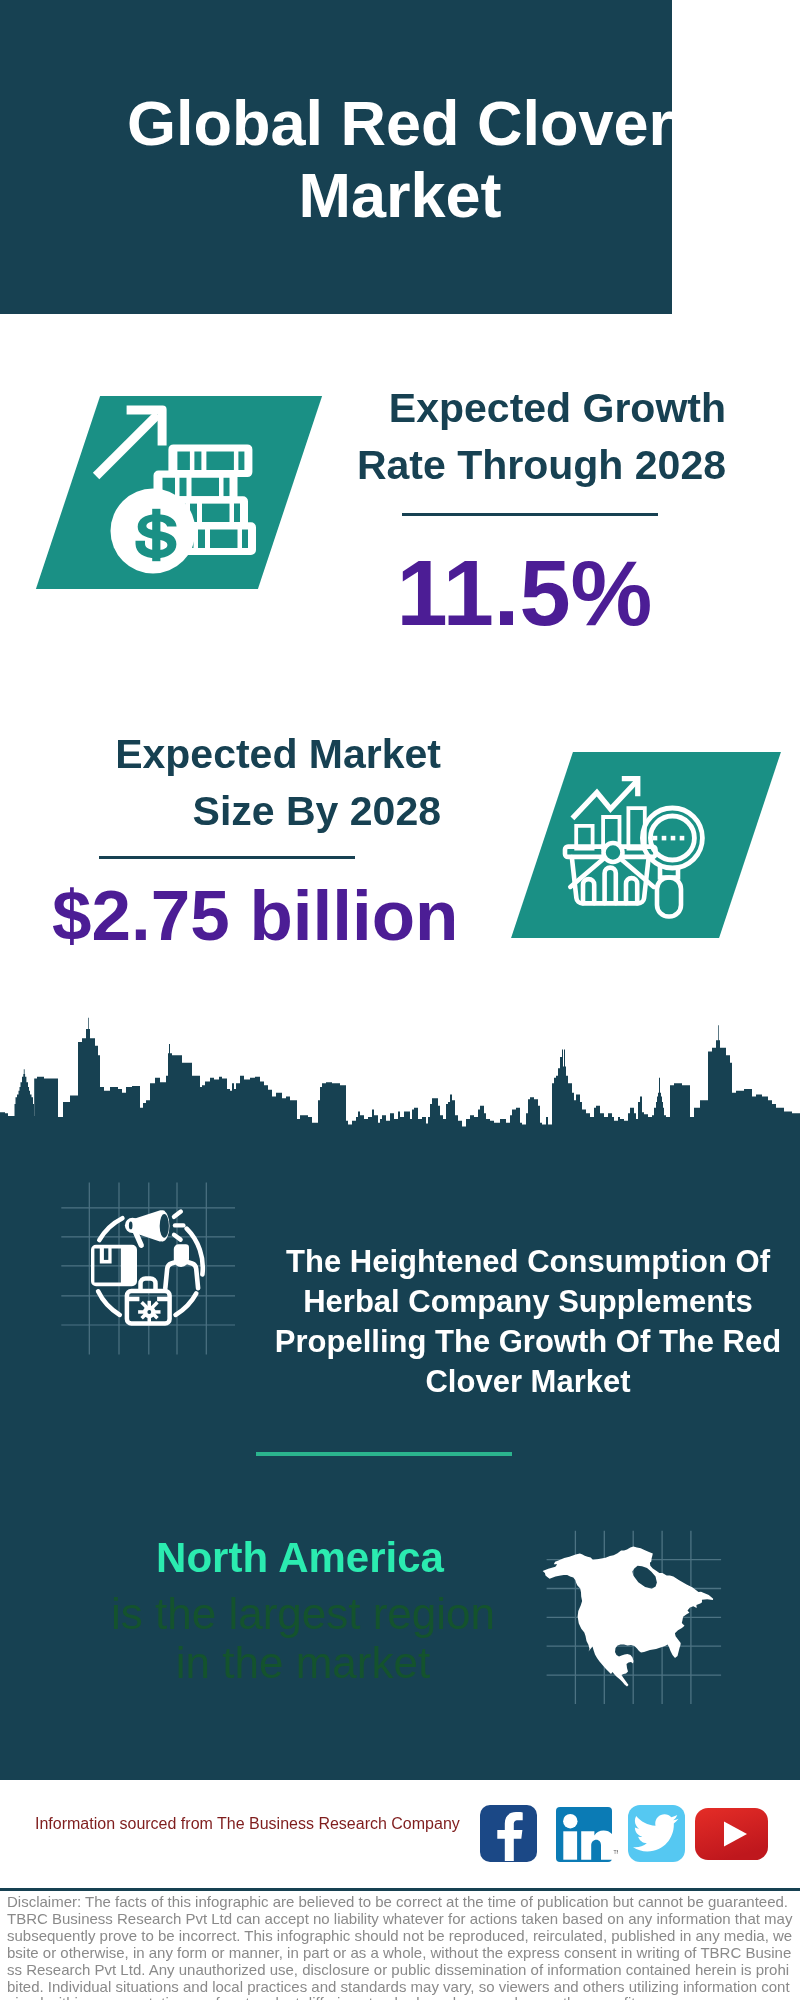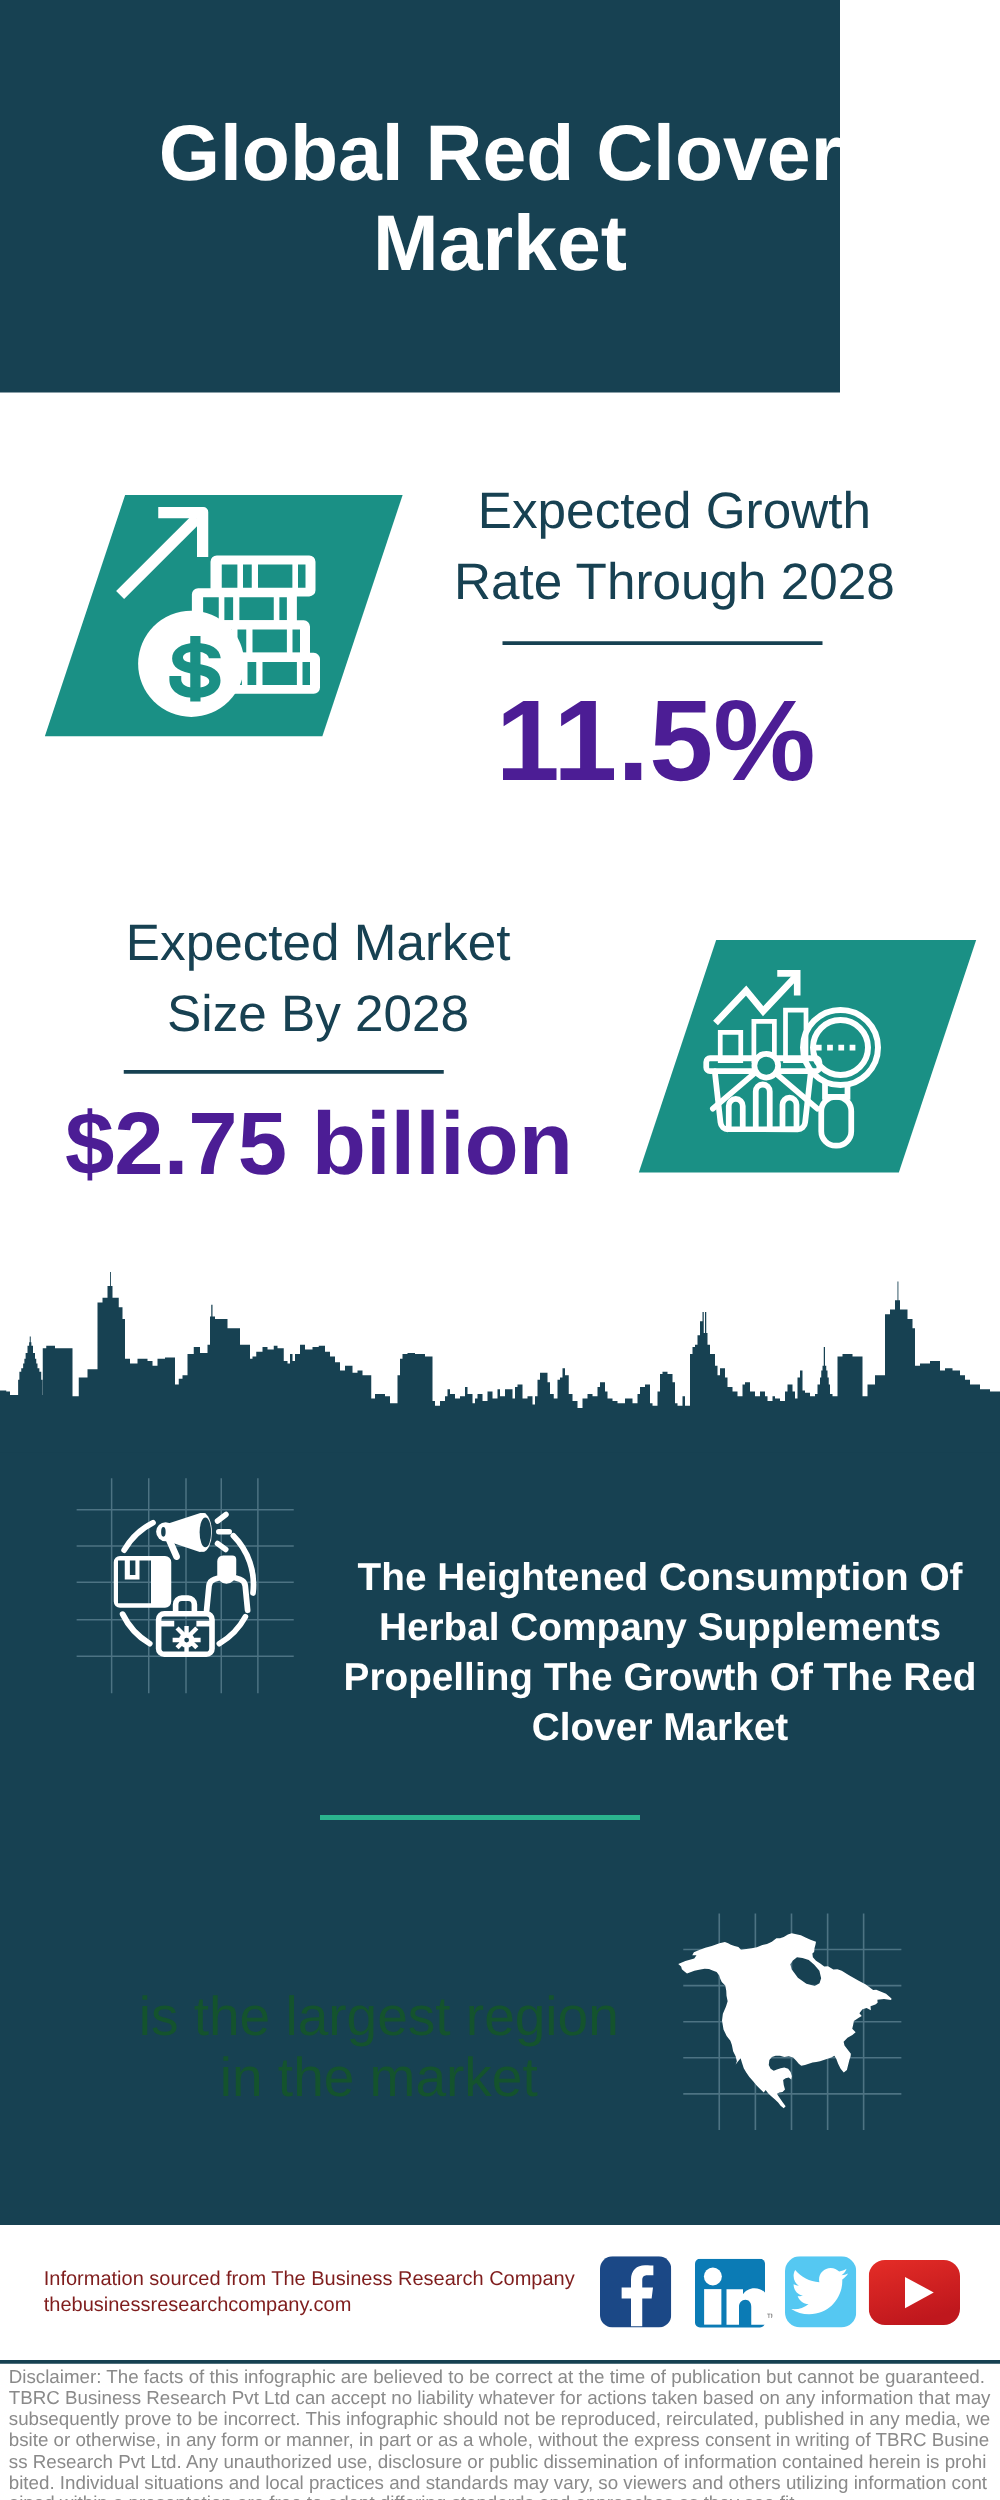--- a/index.html
+++ b/index.html
@@ -8,21 +8,21 @@
 
   
   .header{position:absolute;left:0;top:0;width:672px;height:314px;background:#174152;}
   .header-title{position:absolute;left:100px;top:87px;width:600px;text-align:center;color:#fff;
     font-size:63px;font-weight:bold;line-height:72px;}
 
   
   .para{position:absolute;background:#1a9085;transform:skewX(-18.4deg);}
 
   
-  .stat-label{position:absolute;color:#174152;font-size:41px;font-weight:normal;line-height:57px;text-align:center;}
+  .stat-label{position:absolute;color:#174152;font-size:41px;font-weight:bold;line-height:57px;text-align:right;}
   .stat-rule{position:absolute;height:3px;background:#174152;}
   .stat-value{position:absolute;color:#4c1d95;font-weight:bold;text-align:center;white-space:nowrap;}
 
   
   .skyline{position:absolute;left:0;top:1012px;width:800px;height:150px;display:block;}
   .navy-body{position:absolute;left:0;top:1150px;width:800px;height:630px;background:#174152;}
   .driver-head{position:absolute;left:268px;top:1190px;width:520px;text-align:center;color:#2bebb0;
     font-size:39px;font-weight:bold;line-height:44px;}
   .driver-body{position:absolute;left:263px;top:1242px;width:530px;text-align:center;color:#fff;
     font-size:31px;font-weight:bold;line-height:40px;}
@@ -184,25 +184,25 @@
   <div class="driver-body">The Heightened Consumption Of Herbal Company Supplements Propelling The Growth Of The Red Clover Market</div>
   <div class="driver-rule"></div>
 
   <svg viewBox="0 0 210 200" style="position:absolute;left:540px;top:1515px;width:210px;height:200px;">
     <g stroke="#4d7383" stroke-width="1.3" fill="none">
       <path d="M35.4,15.7 V189 M64.3,15.7 V189 M93.2,15.7 V189 M122.1,15.7 V189 M150.9,15.7 V189"></path>
       <path d="M6.6,44.6 H181.1 M6.6,73.5 H181.1 M6.6,102.4 H181.1 M6.6,131.2 H181.1 M6.6,160.1 H181.1"></path>
     </g>
     <path fill="#ffffff" d="M15.1,46.8L13.8,49.2L17.2,49.2L15.4,51.7L8.3,53.8L2.6,56.1L4.9,58.1L5.5,60.4L7.3,62.0L9.6,63.8L15.5,61.5L19.3,60.7L23.7,60.0L27.2,60.1L30.1,61.4L33.3,62.6L35.4,65.3L36.2,68.0L37.4,70.6L40.2,73.4L41.0,77.5L41.2,81.6L42.1,85.9L40.8,90.2L38.3,95.9L37.6,101.4L38.8,108.5L41.3,113.8L44.3,117.6L45.5,121.0L46.5,126.0L48.5,130.0L49.5,134.0L48.5,136.5L50.5,134.0L52.5,131.5L53.5,135.0L55.0,139.5L57.0,143.0L59.5,146.5L62.5,150.0L65.5,153.5L68.5,156.5L71.0,159.0L72.5,157.0L74.5,159.5L77.0,162.0L80.0,164.5L82.5,167.0L84.5,169.5L87.0,171.5L88.5,170.0L86.0,166.5L83.5,163.0L81.5,160.0L83.5,159.0L86.0,158.5L88.0,156.5L87.0,153.0L86.5,149.0L88.5,147.5L91.0,147.0L93.0,148.5L93.5,146.0L92.5,142.5L90.5,140.0L87.5,139.0L84.5,139.5L81.5,140.5L79.0,141.5L76.5,140.0L75.0,137.0L75.5,133.0L77.5,130.5L80.5,129.5L84.0,129.5L87.5,130.5L91.0,130.0L94.5,131.0L97.0,133.5L99.0,136.0L101.0,137.5L104.0,137.0L107.0,136.0L110.0,135.0L113.0,134.5L116.0,134.0L119.0,133.0L122.0,132.0L125.0,131.0L127.5,129.5L129.0,132.0L130.5,136.0L132.5,140.0L135.0,143.0L137.5,141.0L138.5,137.0L139.5,133.0L140.5,130.0L140.7,128.0L135.6,121.3L134.9,118.3L138.0,115.2L141.9,112.9L144.5,110.8L141.8,107.9L142.5,104.9L143.1,101.8L147.0,99.1L149.4,97.7L147.5,95.5L150.0,92.4L153.3,91.3L156.7,93.1L156.4,90.0L160.3,88.6L162.1,87.2L161.9,84.8L167.2,84.2L172.9,85.0L173.2,83.7L168.8,80.0L161.0,76.8L158.5,77.0L152.6,72.5L146.6,69.4L139.2,65.2L133.4,61.5L129.9,60.4L126.7,60.6L122.4,57.9L119.4,58.1L116.2,55.7L112.8,53.5L110.3,50.7L109.9,47.7L111.3,46.6L111.6,43.6L112.4,40.5L112.8,38.4L108.4,36.7L104.4,35.0L100.7,33.2L97.0,32.4L93.4,31.5L90.3,32.5L87.0,34.5L84.0,35.5L81.1,35.5L77.5,38.3L73.6,40.2L69.9,41.0L65.5,42.8L61.4,43.5L57.1,44.2L52.8,44.8L50.7,42.6L47.6,41.8L44.7,40.8L42.5,39.5L39.9,38.5L35.6,39.5L29.4,41.8L24.2,43.1L18.4,45.4ZM93.3,60.4L98.3,67.2L105.1,72.0L111.8,73.7L115.6,71.6L116.9,67.5L115.5,61.6L111.4,56.8L107.0,53.0L102.0,51.3L97.6,50.8L94.3,53.4L92.3,56.4Z" style="fill-rule:evenodd"></path>
   </svg>
+  <div class="region-name">North America</div>
   <div class="region-sub">is the largest region in the market</div>
 
   <div class="footer-src">
     <div>Information sourced from The Business Research Company</div>
-    <div>thebusinessresearchcompany.com</div>
   </div>
 
   <a class="social-link" style="position:absolute;left:479.7px;top:1804.7px;width:57px;height:57px;">
     <svg viewBox="0 0 57 57" width="57" height="57">
       <rect x="0" y="0" width="57" height="57" rx="10" fill="#1b4886"></rect>
       <path fill="#ffffff" d="M33.8,56 V33.7 h7.5 l1.1,-8.7 h-8.6 v-5.6 c0,-2.5 0.7,-4.2 4.3,-4.2 h4.6 V7.4
             c-0.8,-0.1 -3.5,-0.3 -6.7,-0.3 c-6.6,0 -11.2,4 -11.2,11.5 v6.4 h-7.5 v8.7 h7.5 V56 z"></path>
     </svg>
   </a>
   <a class="social-link" style="position:absolute;left:556.2px;top:1806.6px;width:62px;height:56px;">

